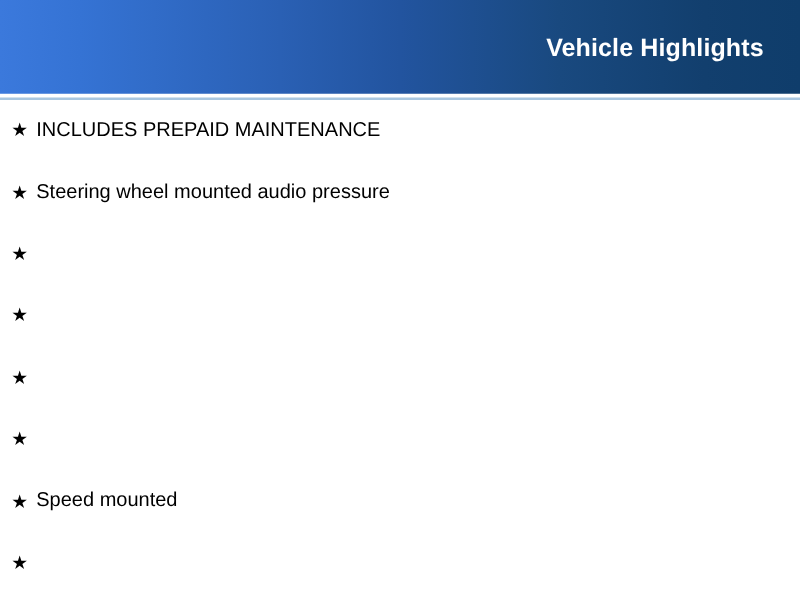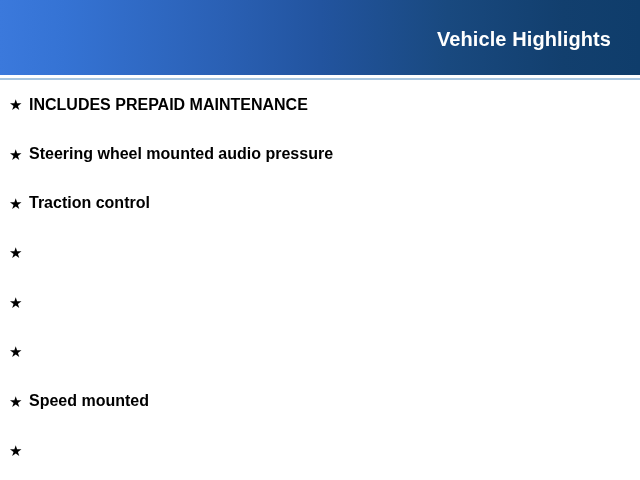--- a/index.html
+++ b/index.html
@@ -73,21 +73,20 @@
     font-size: 15px;
     line-height: 1;
     color: #000000;
     flex: 0 0 auto;
   }
   .highlight-label {
     font-size: 16px;
     line-height: 20px;
     color: #000000;
     white-space: nowrap;
-    font-weight: bold;
   }
 </style>
 </head>
 <body>
 
 <div id="page">
 
   <div id="header-banner">
     <div id="header-title">Vehicle Highlights</div>
   </div>
@@ -100,21 +99,20 @@
       <span class="highlight-label">INCLUDES PREPAID MAINTENANCE</span>
     </li>
 
     <li class="highlight-item">
       <span class="star-icon">★</span>
       <span class="highlight-label">Steering wheel mounted audio pressure</span>
     </li>
 
     <li class="highlight-item">
       <span class="star-icon">★</span>
-      <span class="highlight-label">Traction control</span>
     </li>
 
     <li class="highlight-item">
       <span class="star-icon">★</span>
     </li>
 
     <li class="highlight-item">
       <span class="star-icon">★</span>
     </li>
 

